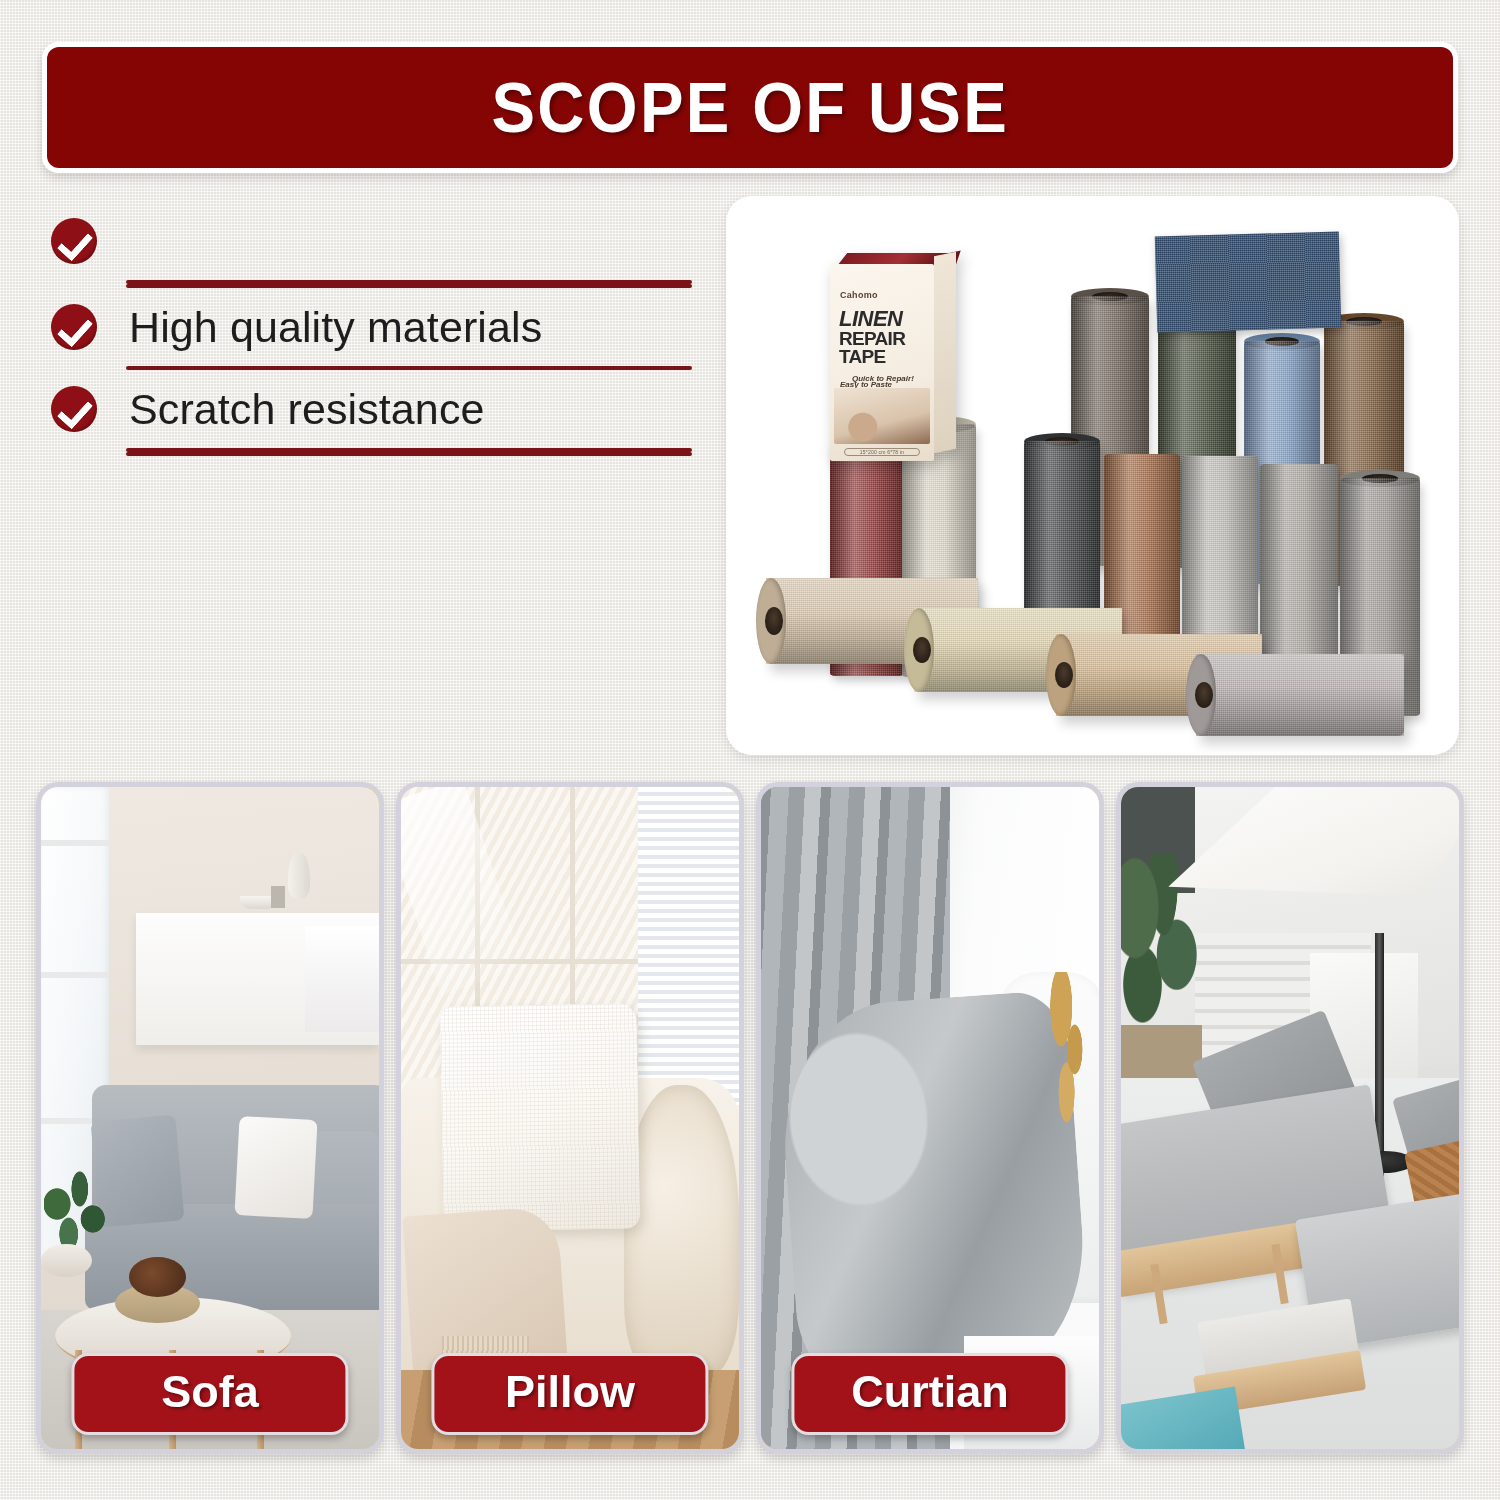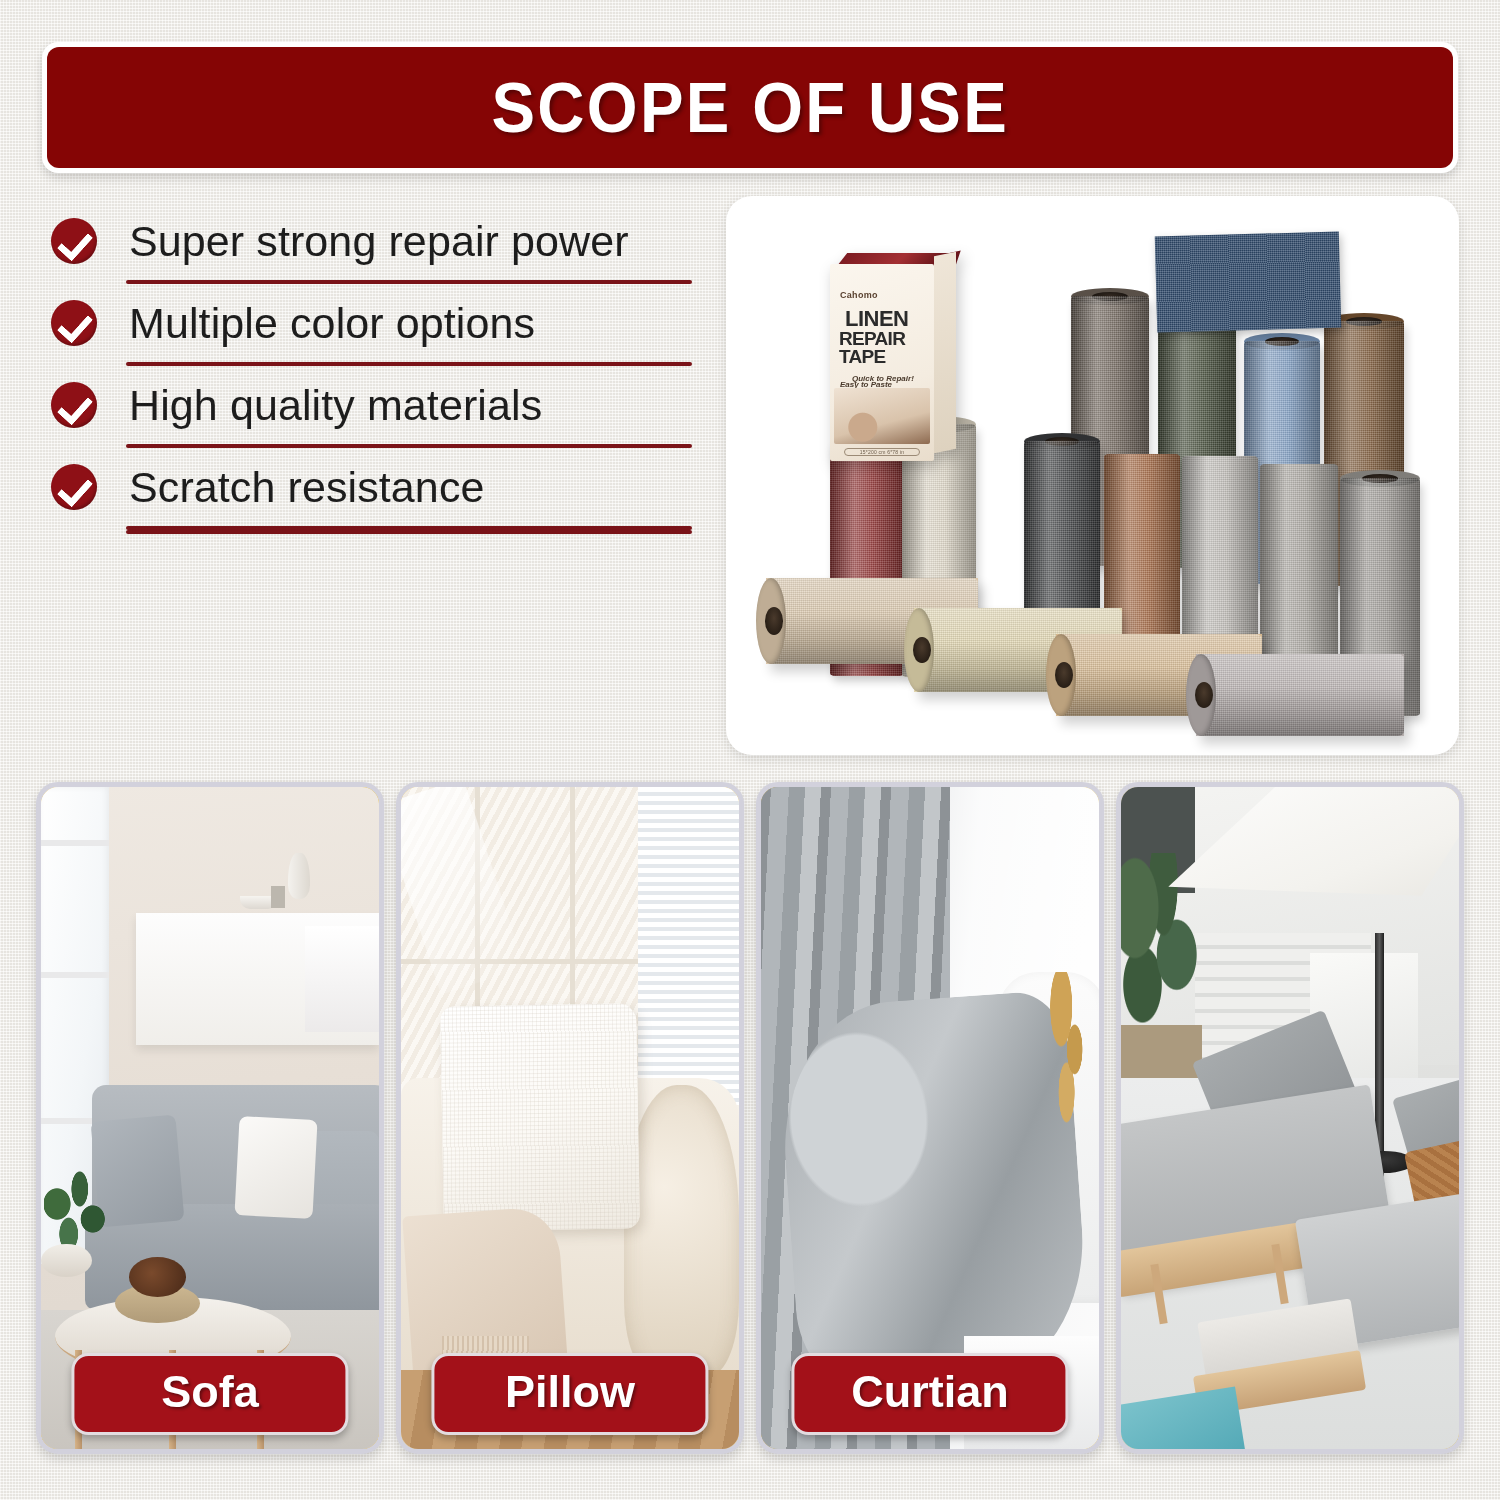--- a/index.html
+++ b/index.html
@@ -129,24 +129,25 @@
     width: 23px; height: 26px;
     background: linear-gradient(180deg,#6d161c,#4e0f13);
     transform: skewY(-12deg) skewX(-20deg);
   }
   .pkg-brand {
     position: absolute; left: 10px; top: 26px;
     font-size: 9px; font-weight: 700; color: #5a4230;
     letter-spacing: .3px;
   }
   .pkg-t1 {
-    position: absolute; left: 15px; top: 45px;
+    position: absolute; left: 9px; top: 45px;
     font-size: 22px; font-weight: 800; color: #2b2b2b;
     letter-spacing: -.5px; line-height: .95;
     font-family: "Liberation Sans Narrow","Liberation Sans",sans-serif;
+    font-style: italic;
   }
   .pkg-t2 {
     position: absolute; left: 9px; top: 66px;
     font-size: 19px; font-weight: 800; color: #2b2b2b;
     letter-spacing: -.7px; line-height: .95;
     font-family: "Liberation Sans Narrow","Liberation Sans",sans-serif;
   }
   .pkg-sub1 {
     position: absolute; left: 10px; top: 92px;
     font-size: 8px; font-weight: 700; color: #4a3a2c; font-style: italic; margin-top: 24px;
@@ -432,28 +433,23 @@
 <div class="header-wrap">
   <div class="header-banner">
     <div class="header-title">SCOPE OF USE</div>
   </div>
 </div>
 
 <div class="features">
 
   <div class="feature-row">
     <span class="check-icon"></span>
-    <span class="feature-label">Super strong repair power</span>
   </div>
   <div class="feature-divider"></div>
 
-  <div class="feature-row">
-    <span class="check-icon"></span>
-    <span class="feature-label">Multiple color options</span>
-  </div>
   <div class="feature-divider"></div>
 
   <div class="feature-row">
     <span class="check-icon"></span>
     <span class="feature-label">High quality materials</span>
   </div>
   <div class="feature-divider"></div>
 
   <div class="feature-row">
     <span class="check-icon"></span>

